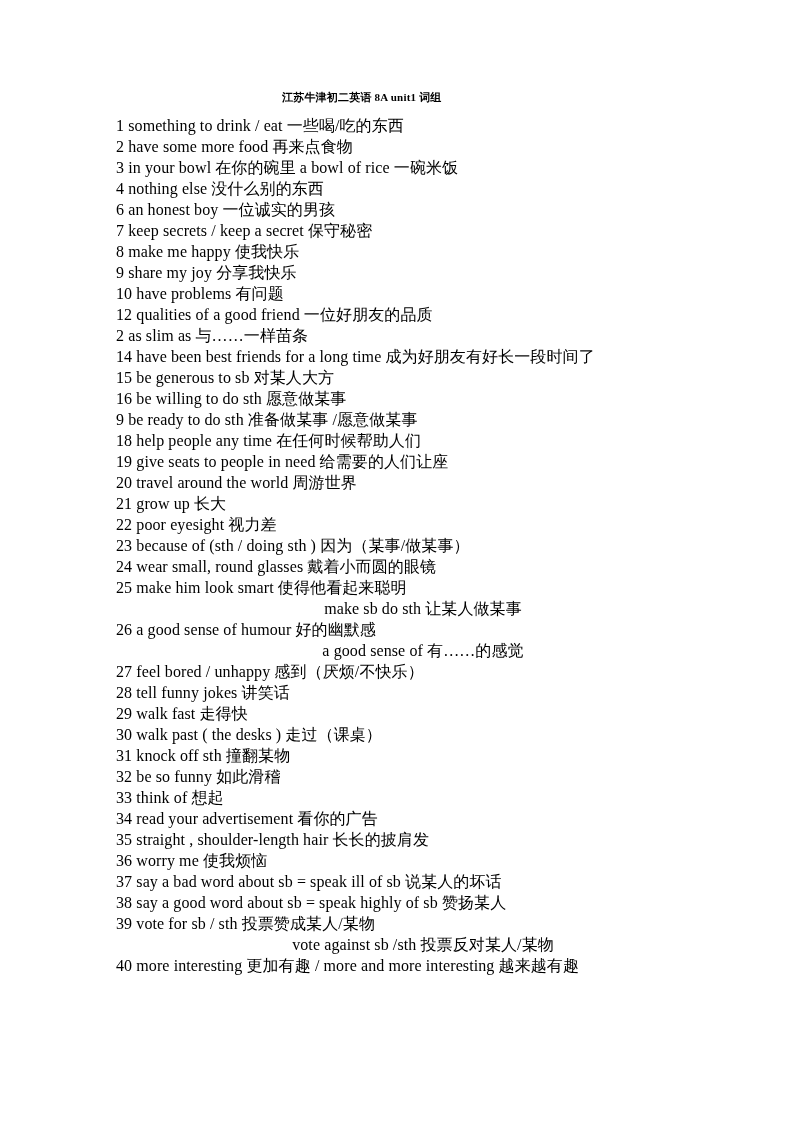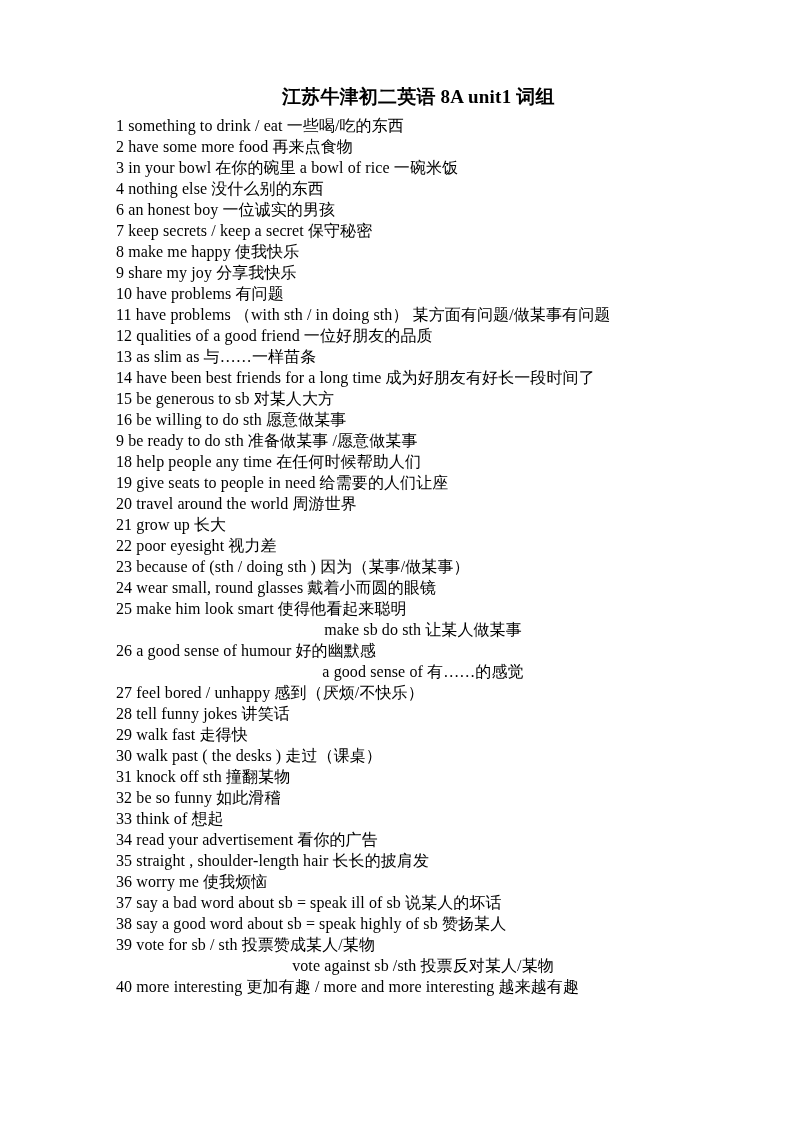--- a/index.html
+++ b/index.html
@@ -20,21 +20,21 @@
     overflow: hidden;
     box-sizing: border-box;
   }
   .content {
     position: absolute;
     left: 116px;
     top: 88px;
     width: 600px;
   }
   .doc-title {
-    font-size: 19px;
+    font-size: 11px;
     text-align: left;
     padding-left: 166px;
     margin: 0 0 9px 0;
     line-height: 18px;
     white-space: nowrap;
     letter-spacing: 0.2px;
   }
   .doc-title .bold {
     font-weight: bold;
   }
@@ -62,23 +62,22 @@
     <div id="phrase-list">
         <p class="entry">1 something    to    drink / eat    一些喝/吃的东西</p>
         <p class="entry">2 have    some    more    food    再来点食物</p>
         <p class="entry">3 in    your    bowl    在你的碗里         a    bowl    of    rice    一碗米饭</p>
         <p class="entry">4 nothing    else    没什么别的东西</p>
         <p class="entry">6 an    honest    boy    一位诚实的男孩</p>
         <p class="entry">7 keep    secrets    / keep    a    secret    保守秘密</p>
         <p class="entry">8 make    me    happy    使我快乐</p>
         <p class="entry">9 share    my    joy    分享我快乐</p>
         <p class="entry">10 have    problems    有问题</p>
-        <p class="entry">11 have    problems    （with    sth / in    doing    sth）  某方面有问题/做某事有问题</p>
         <p class="entry">12 qualities    of    a    good    friend    一位好朋友的品质</p>
-        <p class="entry">13 as    slim    as    与……一样苗条</p>
+        <p class="entry">2 as    slim    as    与……一样苗条</p>
         <p class="entry">14 have    been    best    friends    for    a    long    time    成为好朋友有好长一段时间了</p>
         <p class="entry">15 be    generous    to    sb    对某人大方</p>
         <p class="entry">16 be    willing    to    do    sth    愿意做某事</p>
         <p class="entry">9 be    ready    to    do    sth    准备做某事 /愿意做某事</p>
         <p class="entry">18 help    people    any    time    在任何时候帮助人们</p>
         <p class="entry">19 give    seats    to    people    in    need    给需要的人们让座</p>
         <p class="entry">20 travel    around    the    world    周游世界</p>
         <p class="entry">21 grow    up    长大</p>
         <p class="entry">22 poor    eyesight    视力差</p>
         <p class="entry">23 because    of    (sth / doing    sth )  因为（某事/做某事）</p>

